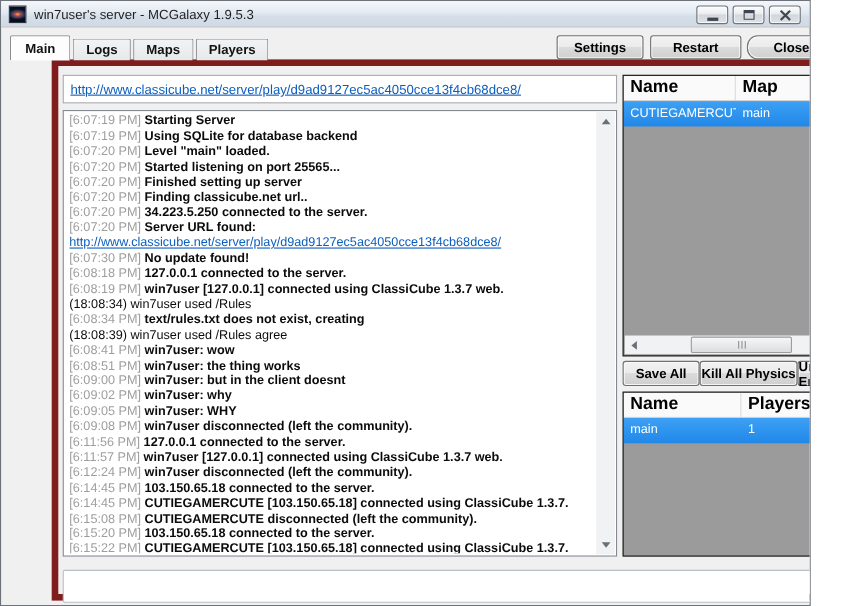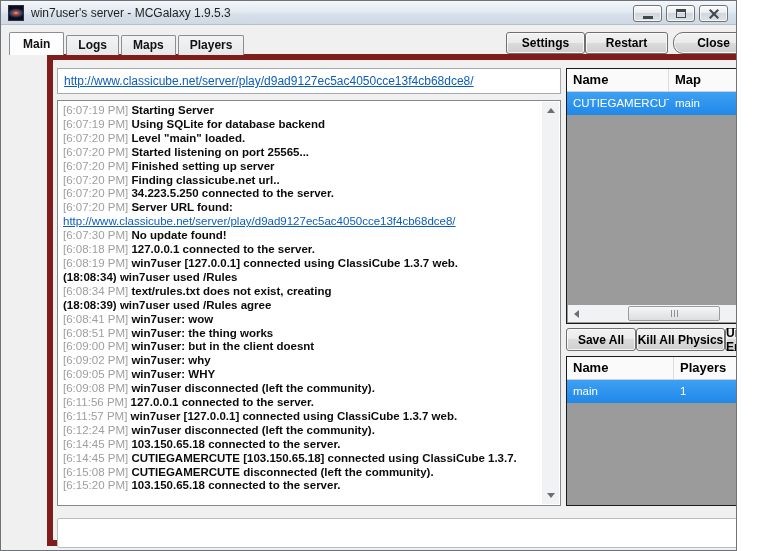--- a/index.html
+++ b/index.html
@@ -28,57 +28,57 @@
   .tab{height:20px;margin-top:3px;padding:0 11px;line-height:19px;font-size:12px;font-weight:700;
     color:#111;background:linear-gradient(180deg,#F2F3F4 0%,#E6E8EA 100%);
     border:1px solid #8C8E94;border-bottom:none;border-radius:2px 2px 0 0;margin-right:2px;}
   .tab.active{height:23px;margin-top:0;background:#FDFDFD;line-height:23px;padding:0 13px;}
   
   .btn{border:1px solid #707070;border-radius:3px;font-size:12px;font-weight:700;color:#000;
     background:linear-gradient(180deg,#F2F2F2 0%,#EBEBEB 48%,#DBDBDB 50%,#CFCFCF 100%);
     box-shadow:inset 0 0 0 1px rgba(252,252,252,.85);display:flex;align-items:center;justify-content:center;}
   .header-buttons{position:absolute;left:505px;top:31px;display:flex;z-index:3;}
   .header-buttons .btn{height:22px;}
-  .header-buttons .btn:nth-child(1){width:79px;margin-right:0;}
+  .header-buttons .btn:nth-child(1){width:79px;margin-right:6px;}
   .header-buttons .btn:nth-child(2){width:83px;margin-right:5px;}
   .header-buttons .btn:nth-child(3){width:81px;border-radius:10px;}
   
   .tab-page{position:absolute;left:3px;top:53px;width:773px;height:492px;
     border:6px solid #7f1d1d;background:#F0F0F0;margin-left:43px;}
   
   .url-box{position:absolute;left:4px;top:8px;width:504px;height:26px;background:#fff;
     border:1px solid #A5A9AF;display:flex;align-items:center;padding-left:6px;overflow:hidden;}
   .link{color:var(--link,#0C5EBE);text-decoration:underline;font-size:12px;white-space:nowrap;}
   
   .log-box{position:absolute;left:4px;top:40px;width:504px;height:406px;background:#fff;
     border:1px solid #848890;}
   .log-lines{position:absolute;left:5px;top:3px;right:19px;bottom:2px;overflow:hidden;
     font-size:11.5px;line-height:13.9px;color:#111;}
   .log-line{white-space:nowrap;}
   .log-time{color:#9E9E9E;font-weight:400;}
   .log-msg{font-weight:700;color:#0b0b0b;}
-  .log-plain{font-weight:700;color:#0b0b0b;}
+  .log-plain{font-weight:400;color:#0b0b0b;}
   .log-link{color:var(--link,#0C5EBE);text-decoration:underline;font-weight:400;}
   .vscroll{position:absolute;top:1px;right:1px;bottom:1px;width:17px;background:#F1F2F4;}
   .vscroll .arrbox{position:absolute;left:0;width:17px;height:17px;display:flex;align-items:center;justify-content:center;}
   .arr-up{width:0;height:0;border-left:4px solid transparent;border-right:4px solid transparent;border-bottom:5px solid #6A7076;}
   .arr-down{width:0;height:0;border-left:4px solid transparent;border-right:4px solid transparent;border-top:5px solid #6A7076;}
   .arr-left{width:0;height:0;border-top:4px solid transparent;border-bottom:4px solid transparent;border-right:5px solid #6A7076;}
   .arr-right{width:0;height:0;border-top:4px solid transparent;border-bottom:4px solid transparent;border-left:5px solid #6A7076;}
   
   .cmd-input{position:absolute;left:4px;top:458px;width:765px;height:30px;border:1px solid #B7BEC6;
     border-radius:2px;background:#fff;font-size:12px;padding:0 6px;outline:none;}
   
   .dtable{position:absolute;background:var(--table-empty,#9B9B9B);border:1px solid #1B1B1B;overflow:hidden;}
   #players-table{left:513px;top:8px;width:248px;height:256px;}
   #maps-table{left:513px;top:296px;width:248px;height:150px;}
   .thead{display:grid;height:23px;background:#FAFAFA;border-bottom:1px solid #D0D0D0;}
   #players-table .thead,#players-table .trow{grid-template-columns:102px 103px 1fr;}
   #maps-table .thead,#maps-table .trow{grid-template-columns:107px 71px 1fr;}
-  .th{font-size:13px;font-weight:700;color:#000;line-height:22px;padding-left:6px;
+  .th{font-size:16px;font-weight:700;color:#000;line-height:22px;padding-left:6px;
     border-right:1px solid #DCDCDC;overflow:hidden;white-space:nowrap;}
   .th:last-child{border-right:none;}
   .trow{display:grid;height:23px;}
   .trow.selected{background:linear-gradient(180deg,var(--sel-top,#3DA0F4) 0%,var(--sel-bottom,#2188E8) 100%);color:#fff;}
   .td{font-size:11.5px;line-height:23px;padding-left:6px;overflow:hidden;white-space:nowrap;}
   .hscroll{position:absolute;left:1px;right:1px;bottom:1px;height:17px;background:#F1F2F4;}
   .hscroll .arrbox{position:absolute;top:0;width:17px;height:17px;display:flex;align-items:center;justify-content:center;}
   .hthumb{position:absolute;left:60px;top:1px;width:92px;height:15px;border:1px solid #9A9C9F;border-radius:2px;
     background:linear-gradient(180deg,#F7F7F7 0%,#E9EAEB 50%,#DCDEE0 100%);
     display:flex;align-items:center;justify-content:center;gap:2px;}
@@ -153,20 +153,21 @@
           <div class="log-line"><span class="log-time">[6:09:02 PM] </span><span class="log-msg">win7user: why</span></div>
           <div class="log-line"><span class="log-time">[6:09:05 PM] </span><span class="log-msg">win7user: WHY</span></div>
           <div class="log-line"><span class="log-time">[6:09:08 PM] </span><span class="log-msg">win7user disconnected (left the community).</span></div>
           <div class="log-line"><span class="log-time">[6:11:56 PM] </span><span class="log-msg">127.0.0.1 connected to the server.</span></div>
           <div class="log-line"><span class="log-time">[6:11:57 PM] </span><span class="log-msg">win7user [127.0.0.1] connected using ClassiCube 1.3.7 web.</span></div>
           <div class="log-line"><span class="log-time">[6:12:24 PM] </span><span class="log-msg">win7user disconnected (left the community).</span></div>
           <div class="log-line"><span class="log-time">[6:14:45 PM] </span><span class="log-msg">103.150.65.18 connected to the server.</span></div>
           <div class="log-line"><span class="log-time">[6:14:45 PM] </span><span class="log-msg">CUTIEGAMERCUTE [103.150.65.18] connected using ClassiCube 1.3.7.</span></div>
           <div class="log-line"><span class="log-time">[6:15:08 PM] </span><span class="log-msg">CUTIEGAMERCUTE disconnected (left the community).</span></div>
           <div class="log-line"><span class="log-time">[6:15:20 PM] </span><span class="log-msg">103.150.65.18 connected to the server.</span></div>
+          <div class="log-line"><span class="log-time">[6:15:22 PM] </span><span class="log-msg">CUTIEGAMERCUTE [103.150.65.18] connected using ClassiCube 1.3.7.</span></div>
         </div>
       <div class="vscroll">
         <div class="arrbox" style="top:0;">
             <span class="arr-up"></span>
           </div>
         <div class="arrbox" style="bottom:0;">
             <span class="arr-down"></span>
           </div>
       </div>
     </div>

